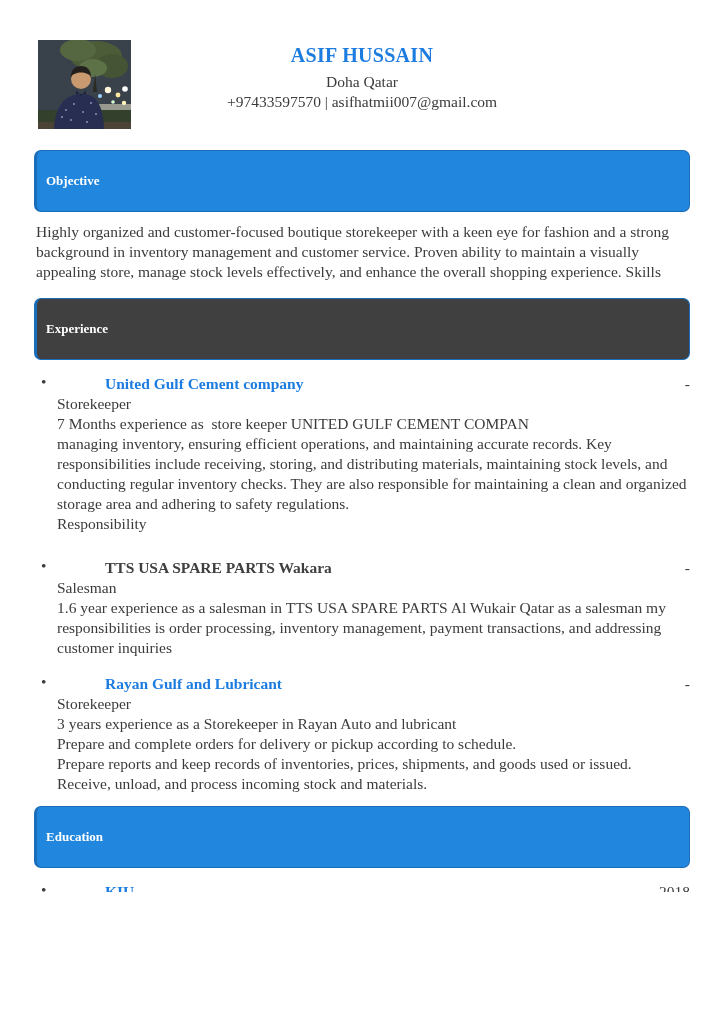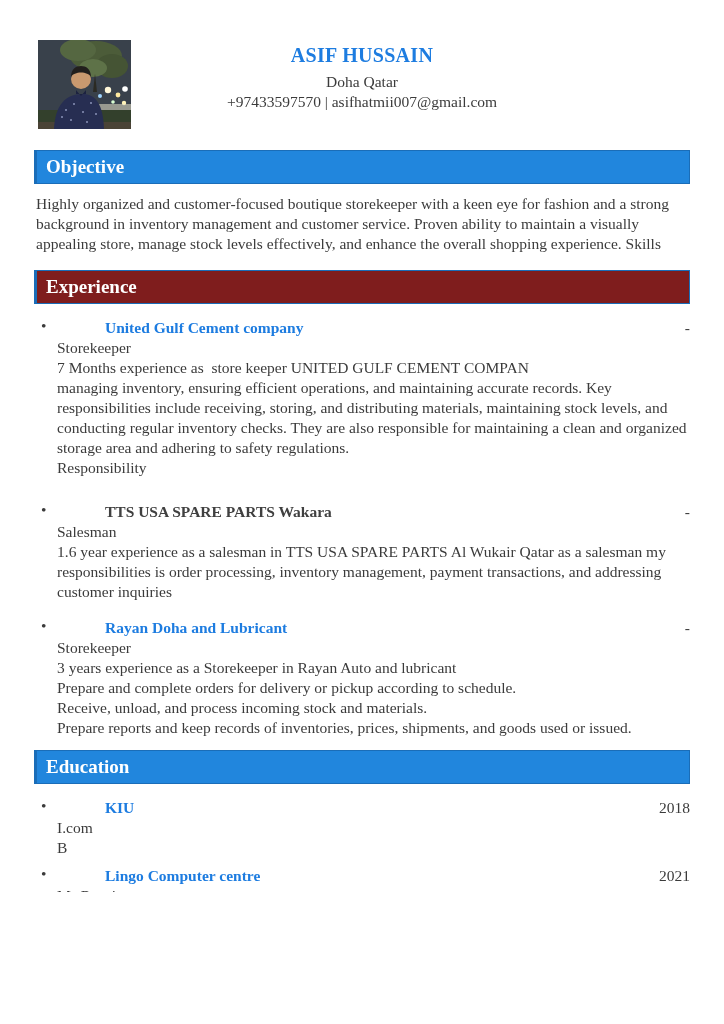--- a/index.html
+++ b/index.html
@@ -16,24 +16,25 @@
   
   .header { height: 150px; padding-top: 44px; box-sizing: border-box; text-align: center; }
   .photo { position: absolute; left: 38px; top: 40px; width: 93px; height: 100px; }
   .photo svg { display: block; }
   .name { font-size: 20px; font-weight: bold; line-height: 22px; letter-spacing: .3px; }
   .loc { margin-top: 6px; line-height: 20px; }
   .contact { line-height: 20px; }
   
   .content { margin: 0 34px; }
   .banner {
-    color: #ffffff; font-weight: bold; font-size: 19px; line-height: 20px;
-    padding: 6px 9px;
+    color: #ffffff; font-weight: bold; font-size: 13px; line-height: 20px;
+    padding: 20px 9px;
     border-style: solid; border-width: 1px 1px 1px 3px;
     box-sizing: border-box;
+    border-radius: 7px;
   }
   .banner-exp { margin-top: 16px; }
   .banner-edu { margin-top: 12px; }
   .para { margin: 10px 0 0 2px; line-height: 20px; }
   .list { list-style: none; margin: 14px 0 0 0; padding: 0; }
   .item { position: relative; padding-left: 23px; margin-bottom: 24px; }
   .item::before { content: "\2022"; position: absolute; left: 7px; top: -1px; }
   .xp-list .item:nth-child(2) { margin-bottom: 16px; }
   .xp-list .item:last-child { margin-bottom: 0; }
   .edu-list .item { margin-bottom: 8px; }
@@ -92,21 +93,21 @@
     <div class="name" style="color: rgb(29, 124, 224);">ASIF HUSSAIN</div>
     <div class="loc">Doha Qatar</div>
     <div class="contact">+97433597570 | asifhatmii007@gmail.com</div>
   </header>
 
   <main class="content">
 
     <div class="banner" style="background: rgb(33, 134, 221); border-color: rgb(26, 109, 184);">Objective</div>
     <p class="para">Highly organized and customer-focused boutique storekeeper with a keen eye for fashion and a strong background in inventory management and customer service. Proven ability to maintain a visually appealing store, manage stock levels effectively, and enhance the overall shopping experience. Skills</p>
 
-    <div class="banner banner-exp" style="background: #7f1d1d; border-color: rgb(26, 109, 184);">Experience</div>
+    <div class="banner banner-exp" style="background: #404040; border-color: rgb(26, 109, 184);">Experience</div>
     <ul class="list xp-list">
 
       <li class="item">
         <div class="item-head">
           <span class="link" style="color: rgb(29, 124, 224);">United Gulf Cement company</span>
           <span class="date">-</span>
         </div>
         <div class="line">Storekeeper</div>
         <div class="line">7 Months experience as  store keeper UNITED GULF CEMENT COMPAN</div>
         <div class="line">managing inventory, ensuring efficient operations, and maintaining accurate records. Key responsibilities include receiving, storing, and distributing materials, maintaining stock levels, and conducting regular inventory checks. They are also responsible for maintaining a clean and organized storage area and adhering to safety regulations.</div>
@@ -117,28 +118,28 @@
         <div class="item-head">
           <span class="link" style="color: #404040;">TTS USA SPARE PARTS Wakara</span>
           <span class="date">-</span>
         </div>
         <div class="line">Salesman</div>
         <div class="line">1.6 year experience as a salesman in TTS USA SPARE PARTS Al Wukair Qatar as a salesman my responsibilities is order processing, inventory management, payment transactions, and addressing customer inquiries</div>
       </li>
 
       <li class="item">
         <div class="item-head">
-          <span class="link" style="color: rgb(29, 124, 224);">Rayan Doha and Lubricant</span>
+          <span class="link" style="color: rgb(29, 124, 224);">Rayan Gulf and Lubricant</span>
           <span class="date">-</span>
         </div>
         <div class="line">Storekeeper</div>
         <div class="line">3 years experience as a Storekeeper in Rayan Auto and lubricant</div>
         <div class="line">Prepare and complete orders for delivery or pickup according to schedule.</div>
+        <div class="line">Prepare reports and keep records of inventories, prices, shipments, and goods used or issued.</div>
         <div class="line">Receive, unload, and process incoming stock and materials.</div>
-        <div class="line">Prepare reports and keep records of inventories, prices, shipments, and goods used or issued.</div>
       </li>
 
     </ul>
 
     <div class="banner banner-edu" style="background: rgb(33, 134, 221); border-color: rgb(26, 109, 184);">Education</div>
     <ul class="list edu-list">
 
       <li class="item">
         <div class="item-head">
           <span class="link" style="color: rgb(29, 124, 224);">KIU</span>

